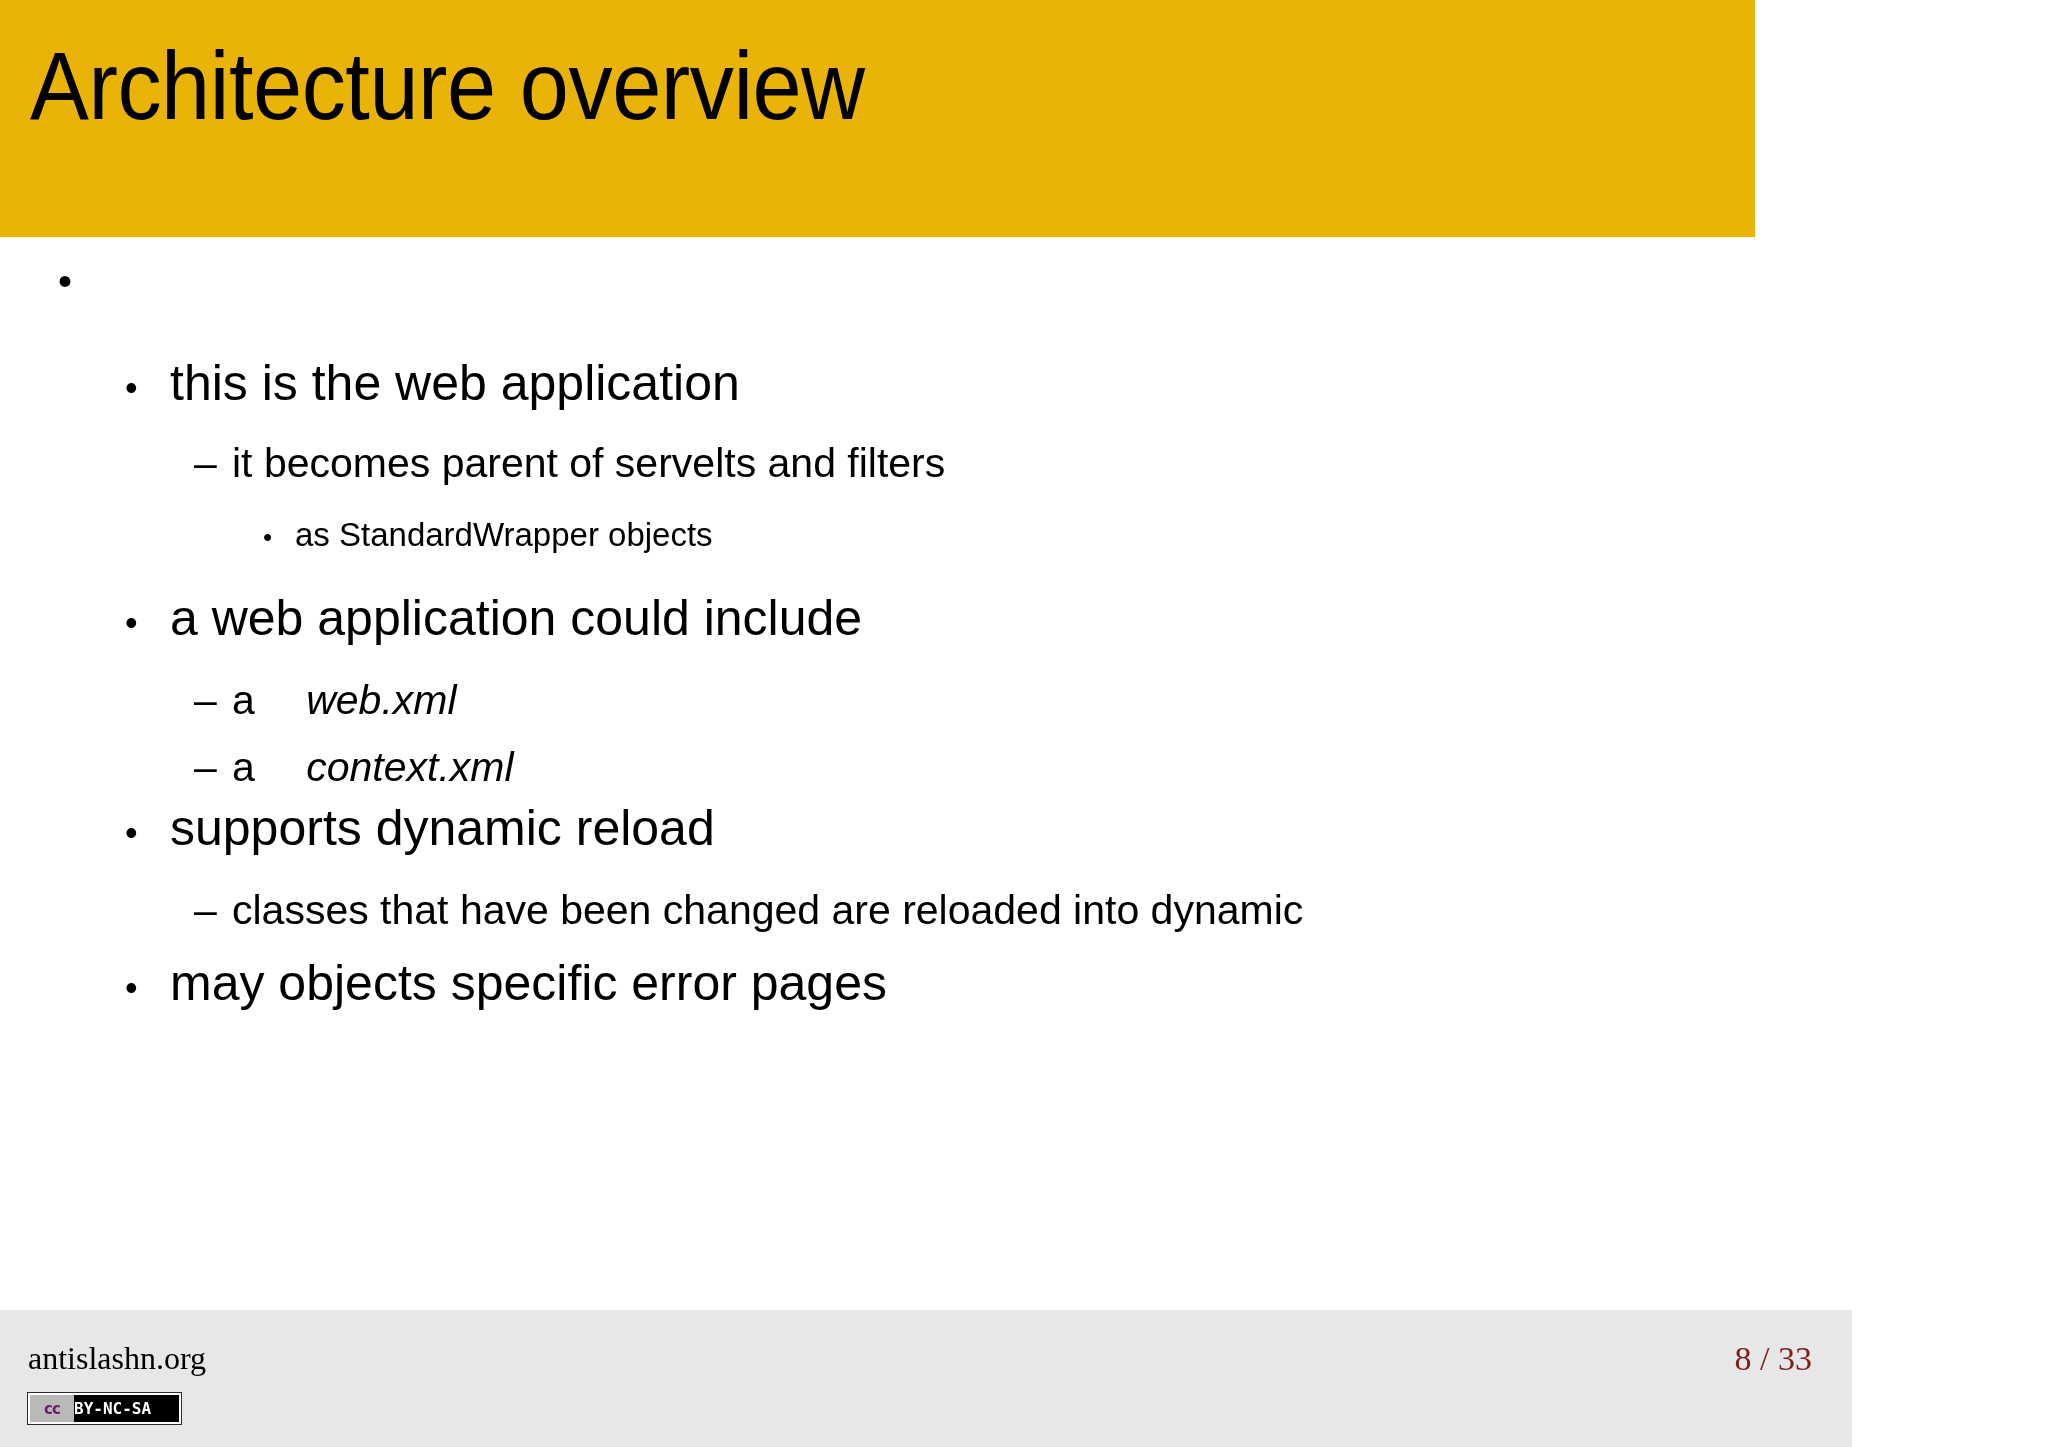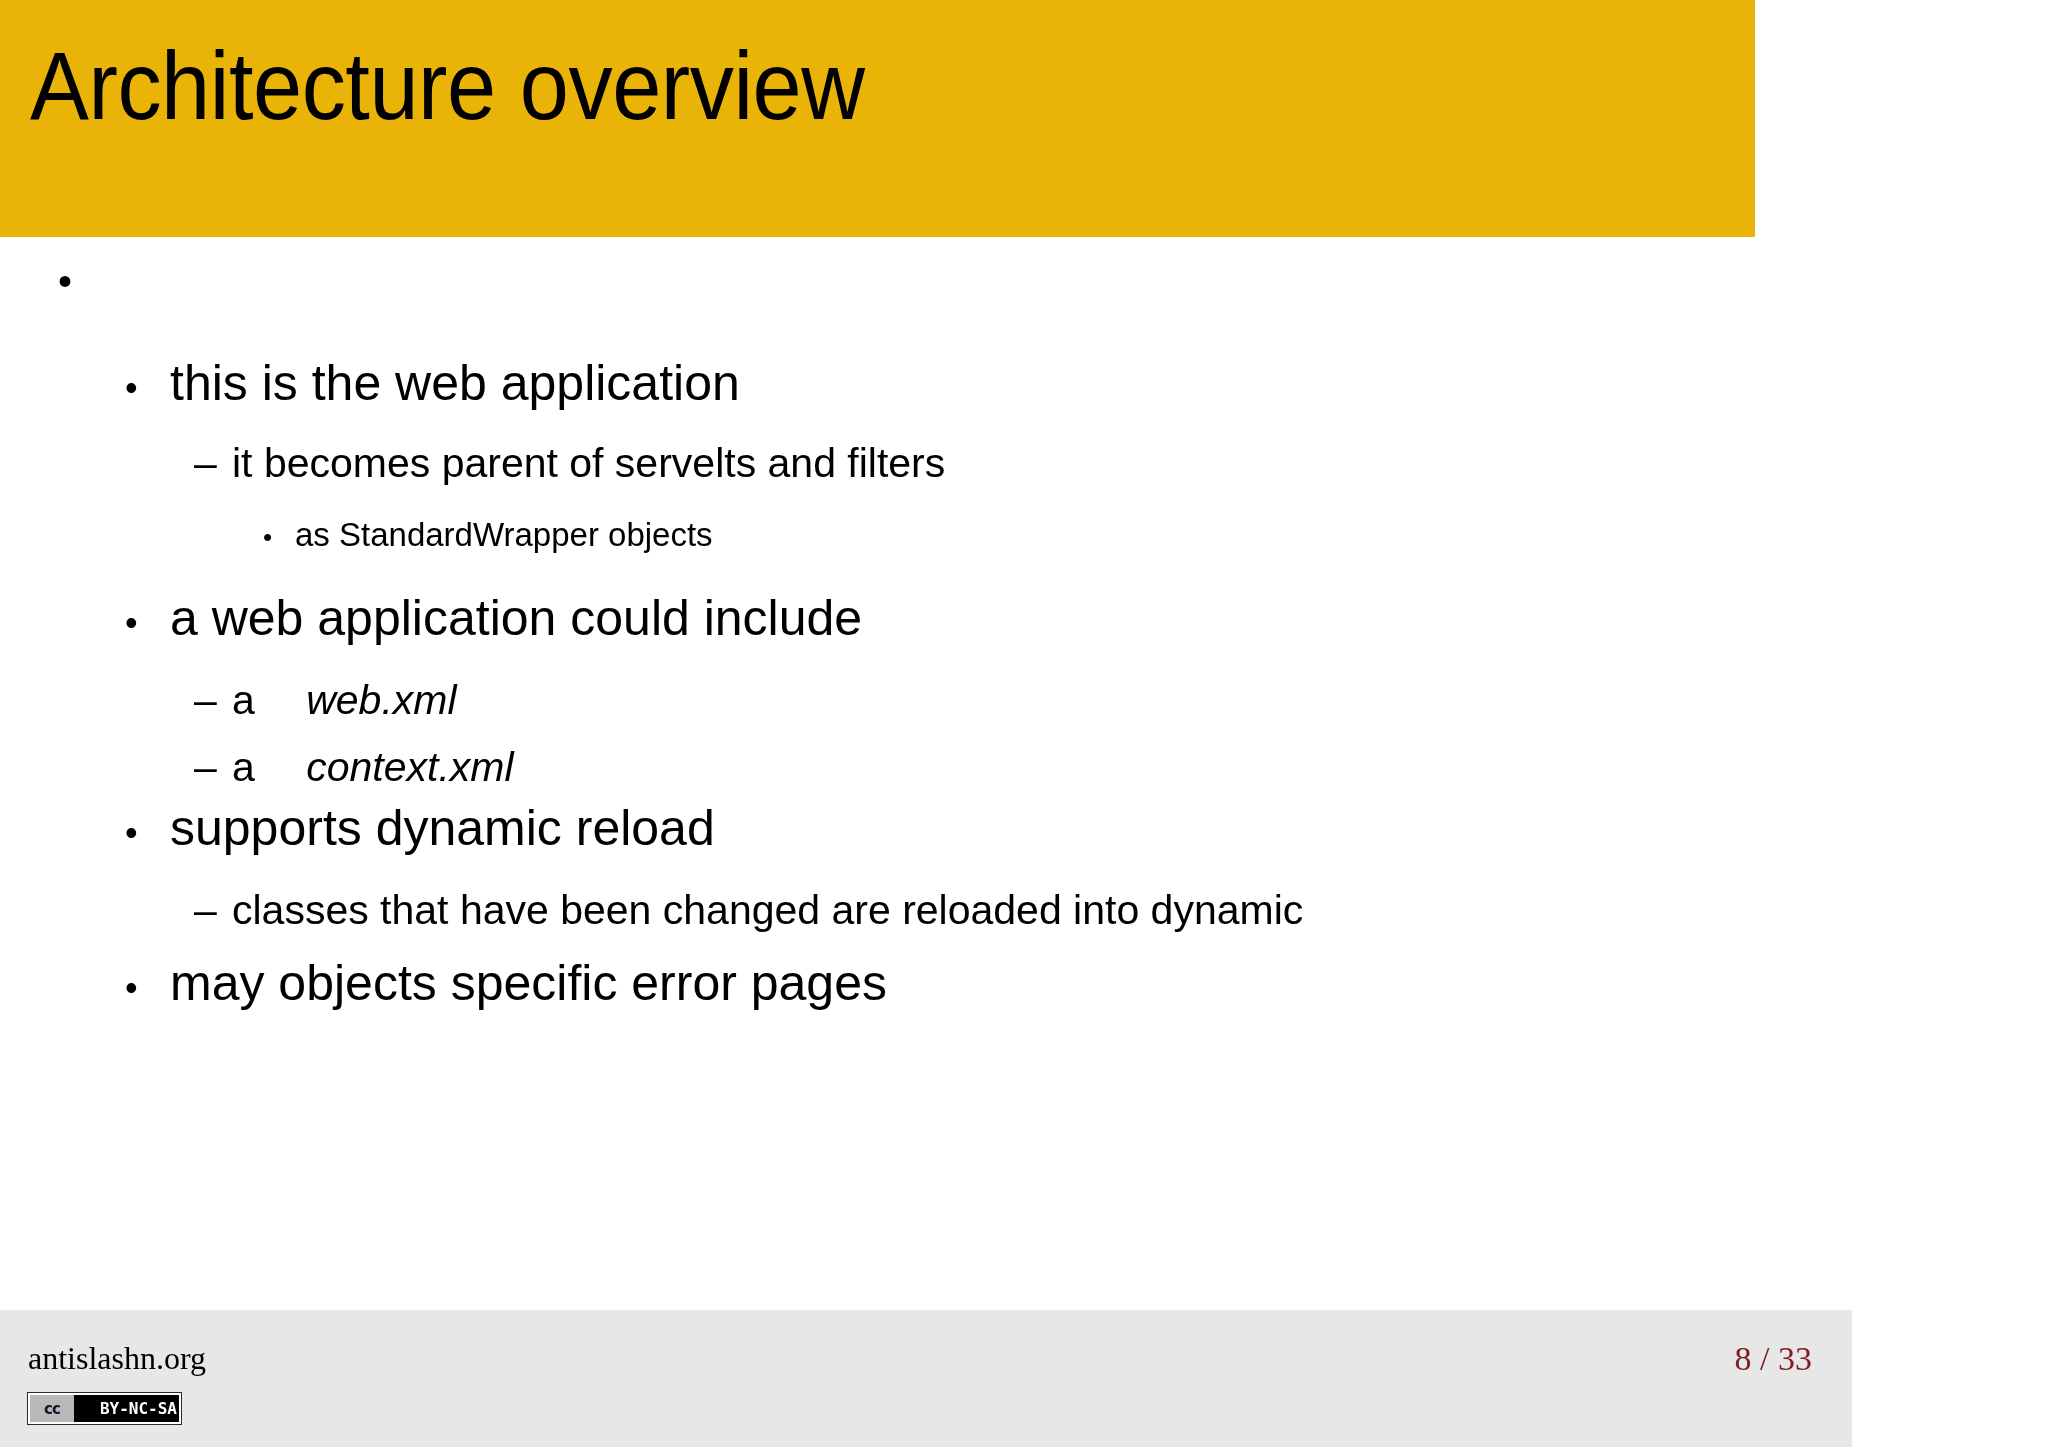--- a/index.html
+++ b/index.html
@@ -136,37 +136,37 @@
     box-sizing: border-box;
     display: flex;
     align-items: center;
     overflow: hidden;
   }
   .cc-badge-circle {
     flex: 0 0 auto;
     width: 44px;
     height: 100%;
     background: #b9b9b9;
-    color: #0f172a;
+    color: #701a75;
     display: flex;
     align-items: center;
     justify-content: center;
     font-family: "DejaVu Sans", sans-serif;
     font-size: 15px;
     font-weight: bold;
     letter-spacing: -1px;
   }
   .cc-badge-text {
     flex: 1 1 auto;
     color: #ffffff;
     font-family: "DejaVu Sans Mono", monospace;
     font-size: 16px;
     font-weight: bold;
     letter-spacing: 0px;
-    text-align: right;
+    text-align: left;
     padding-right: 2px;
   }
 </style>
 </head>
 <body>
 
 <div class="slide-header">
   <div class="slide-title">Architecture overview</div>
 </div>
 

